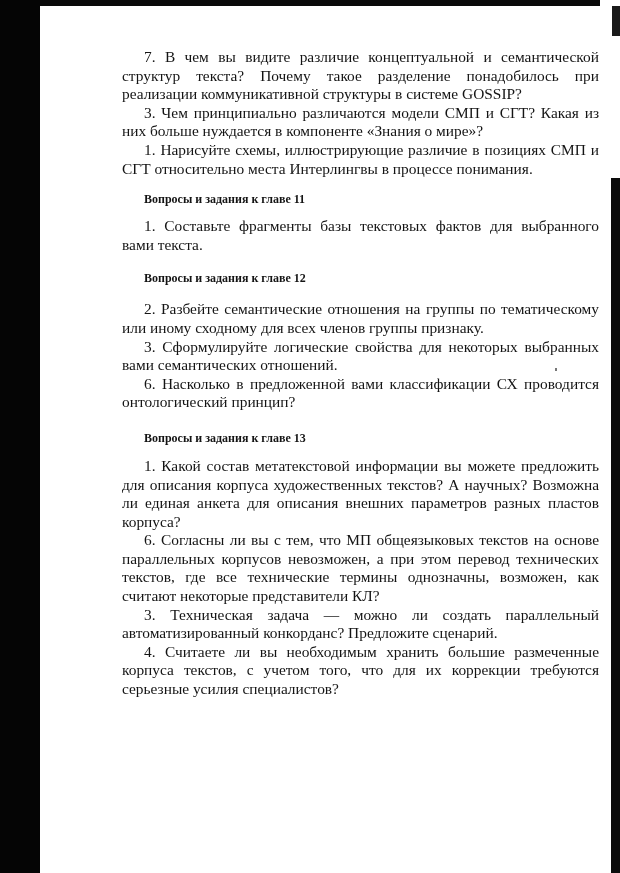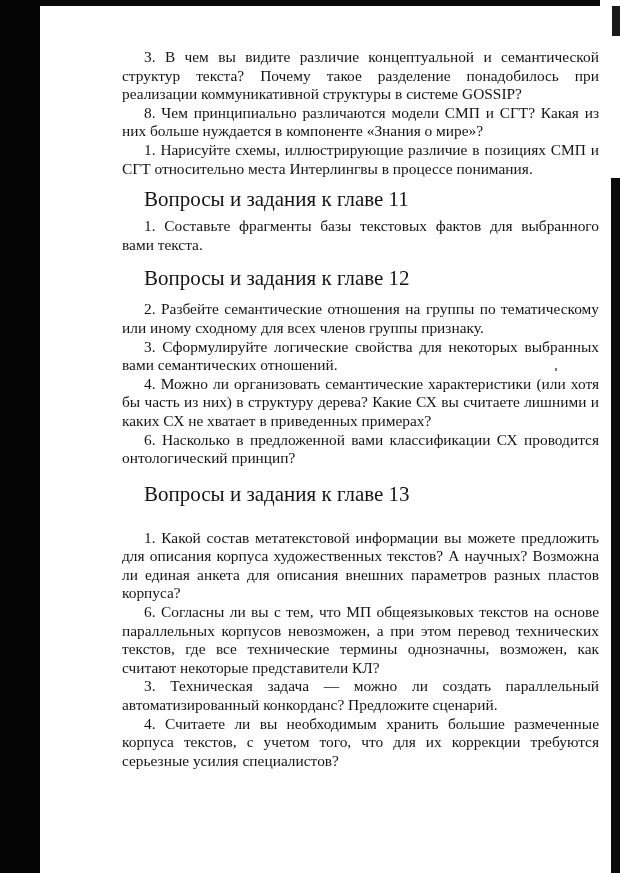--- a/index.html
+++ b/index.html
@@ -28,58 +28,57 @@
     .scan-right-top {
       position: absolute; left: 612px; top: 6px; width: 8px; height: 30px; background: #1a1a1a;
     }
     .content {
       position: absolute; left: 122px; top: 48px; width: 477px;
       font-size: 15.4px; line-height: 18.6px; text-align: justify;
       hyphens: manual;
     }
     .para { text-indent: 22px; margin: 0; }
     .heading {
-      font-weight: normal; font-size: 21px; margin: 10px 0 8px 22px; line-height: 20px;
+      font-weight: bold; font-size: 12px; margin: 10px 0 8px 22px; line-height: 20px;
       text-align: left;
     }
     .speck {
       position: absolute; left: 555px; top: 368px; width: 2px; height: 3px; background: #777;
     }
   </style>
 </head>
 <body>
 
 <div class="scan-left"></div>
 <div class="scan-top"></div>
 <div class="page"></div>
 <div class="scan-left-bottom"></div>
 <div class="scan-right-top"></div>
 <div class="scan-right"></div>
 <div class="speck"></div>
 
 <div class="content">
   <div>
-    <p class="para">3. В чем вы видите различие концептуальной и семантической структур текста? Почему такое разделение понадобилось при реализации коммуникативной структуры в системе GOSSIP?</p>
-    <p class="para">8. Чем принципиально различаются модели СМП и СГТ? Какая из них больше нуждается в компоненте «Знания о мире»?</p>
+    <p class="para">7. В чем вы видите различие концептуальной и семантической структур текста? Почему такое разделение понадобилось при реализации коммуникативной структуры в системе GOSSIP?</p>
+    <p class="para">3. Чем принципиально различаются модели СМП и СГТ? Какая из них больше нуждается в компоненте «Знания о мире»?</p>
     <p class="para">1. Нарисуйте схемы, иллюстрирующие различие в позициях СМП и СГТ относительно места Интерлингвы в процессе понимания.</p>
   </div>
 
   <div>
     <div class="heading" style="margin-top:11px;">Вопросы и задания к главе 11</div>
     <p class="para">1. Составьте фрагменты базы текстовых фактов для выбранного вами текста.</p>
   </div>
 
   <div>
     <div class="heading" style="margin-top:14px; margin-bottom:12px;">Вопросы и задания к главе 12</div>
     <p class="para">2. Разбейте семантические отношения на группы по тематическому или иному сходному для всех членов группы признаку.</p>
     <p class="para">3. Сформулируйте логические свойства для некоторых выбранных вами семантических отношений.</p>
-    <p class="para">4. Можно ли организовать семантические характеристики (или хотя бы часть из них) в структуру дерева? Какие СХ вы считаете лишними и каких СХ не хватает в приведенных примерах?</p>
     <p class="para">6. Насколько в предложенной вами классификации СХ проводится онтологический принцип?</p>
   </div>
 
   <div>
-    <div class="heading" style="margin-top:16px; margin-bottom:25px;">Вопросы и задания к главе 13</div>
+    <div class="heading" style="margin-top:16px; margin-bottom:9px;">Вопросы и задания к главе 13</div>
     <p class="para">1. Какой состав метатекстовой информации вы можете предложить для описания корпуса художественных текстов? А научных? Возможна ли единая анкета для описания внешних параметров разных пластов корпуса?</p>
     <p class="para">6. Согласны ли вы с тем, что МП общеязыковых текстов на основе параллельных корпусов невозможен, а при этом перевод технических текстов, где все технические термины однозначны, возможен, как считают некоторые представители КЛ?</p>
     <p class="para">3. Техническая задача — можно ли создать параллельный автоматизированный конкорданс? Предложите сценарий.</p>
     <p class="para">4. Считаете ли вы необходимым хранить большие размеченные корпуса текстов, с учетом того, что для их коррекции требуются серьезные усилия специалистов?</p>
   </div>
 </div>
 
 </body></html>

